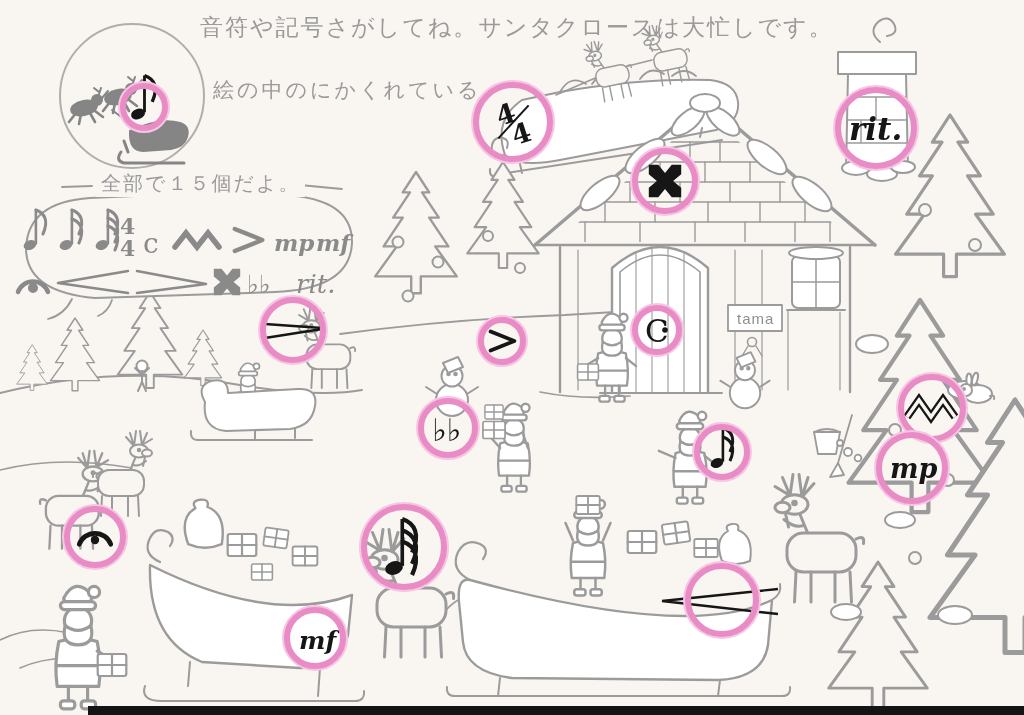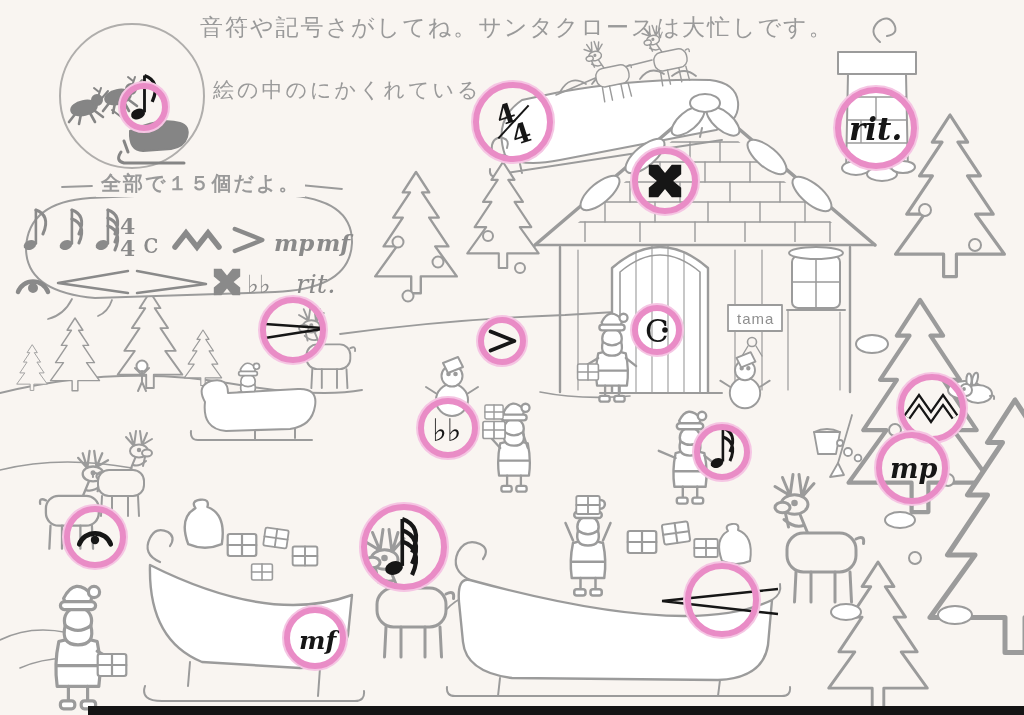--- a/index.html
+++ b/index.html
@@ -3,21 +3,21 @@
 <meta charset="utf-8">
 <style>
   html,body{margin:0;padding:0;background:#e8e4e0;}
   .stage{position:relative;width:1024px;height:715px;background:#f9f5f1;overflow:hidden;
          font-family:"Liberation Sans","DejaVu Sans",sans-serif;}
   .stage svg{position:absolute;left:0;top:0;}
   .jp{position:absolute;color:#9a9a9a;letter-spacing:2px;white-space:nowrap;z-index:3;}
   .title{left:200px;top:12px;font-size:23px;}
   .instr1{left:207px;top:76px;font-size:21px;letter-spacing:3px;margin-left:6px;}
   .instr2{left:207px;top:97px;font-size:21px;letter-spacing:3px;}
-  .count{left:96px;top:170px;font-size:20px;background:#f9f5f1;padding:0 5px;font-weight:bold;}
+  .count{left:96px;top:170px;font-size:20px;background:#f9f5f1;padding:0 5px;}
   .serifTxt{font-family:"DejaVu Serif","Liberation Serif",serif;}
 </style>
 </head>
 <body>
 
 <div class="stage">
 
 <svg width="1024" height="715" viewBox="0 0 1024 715">
 <defs>
   <g id="note8">

